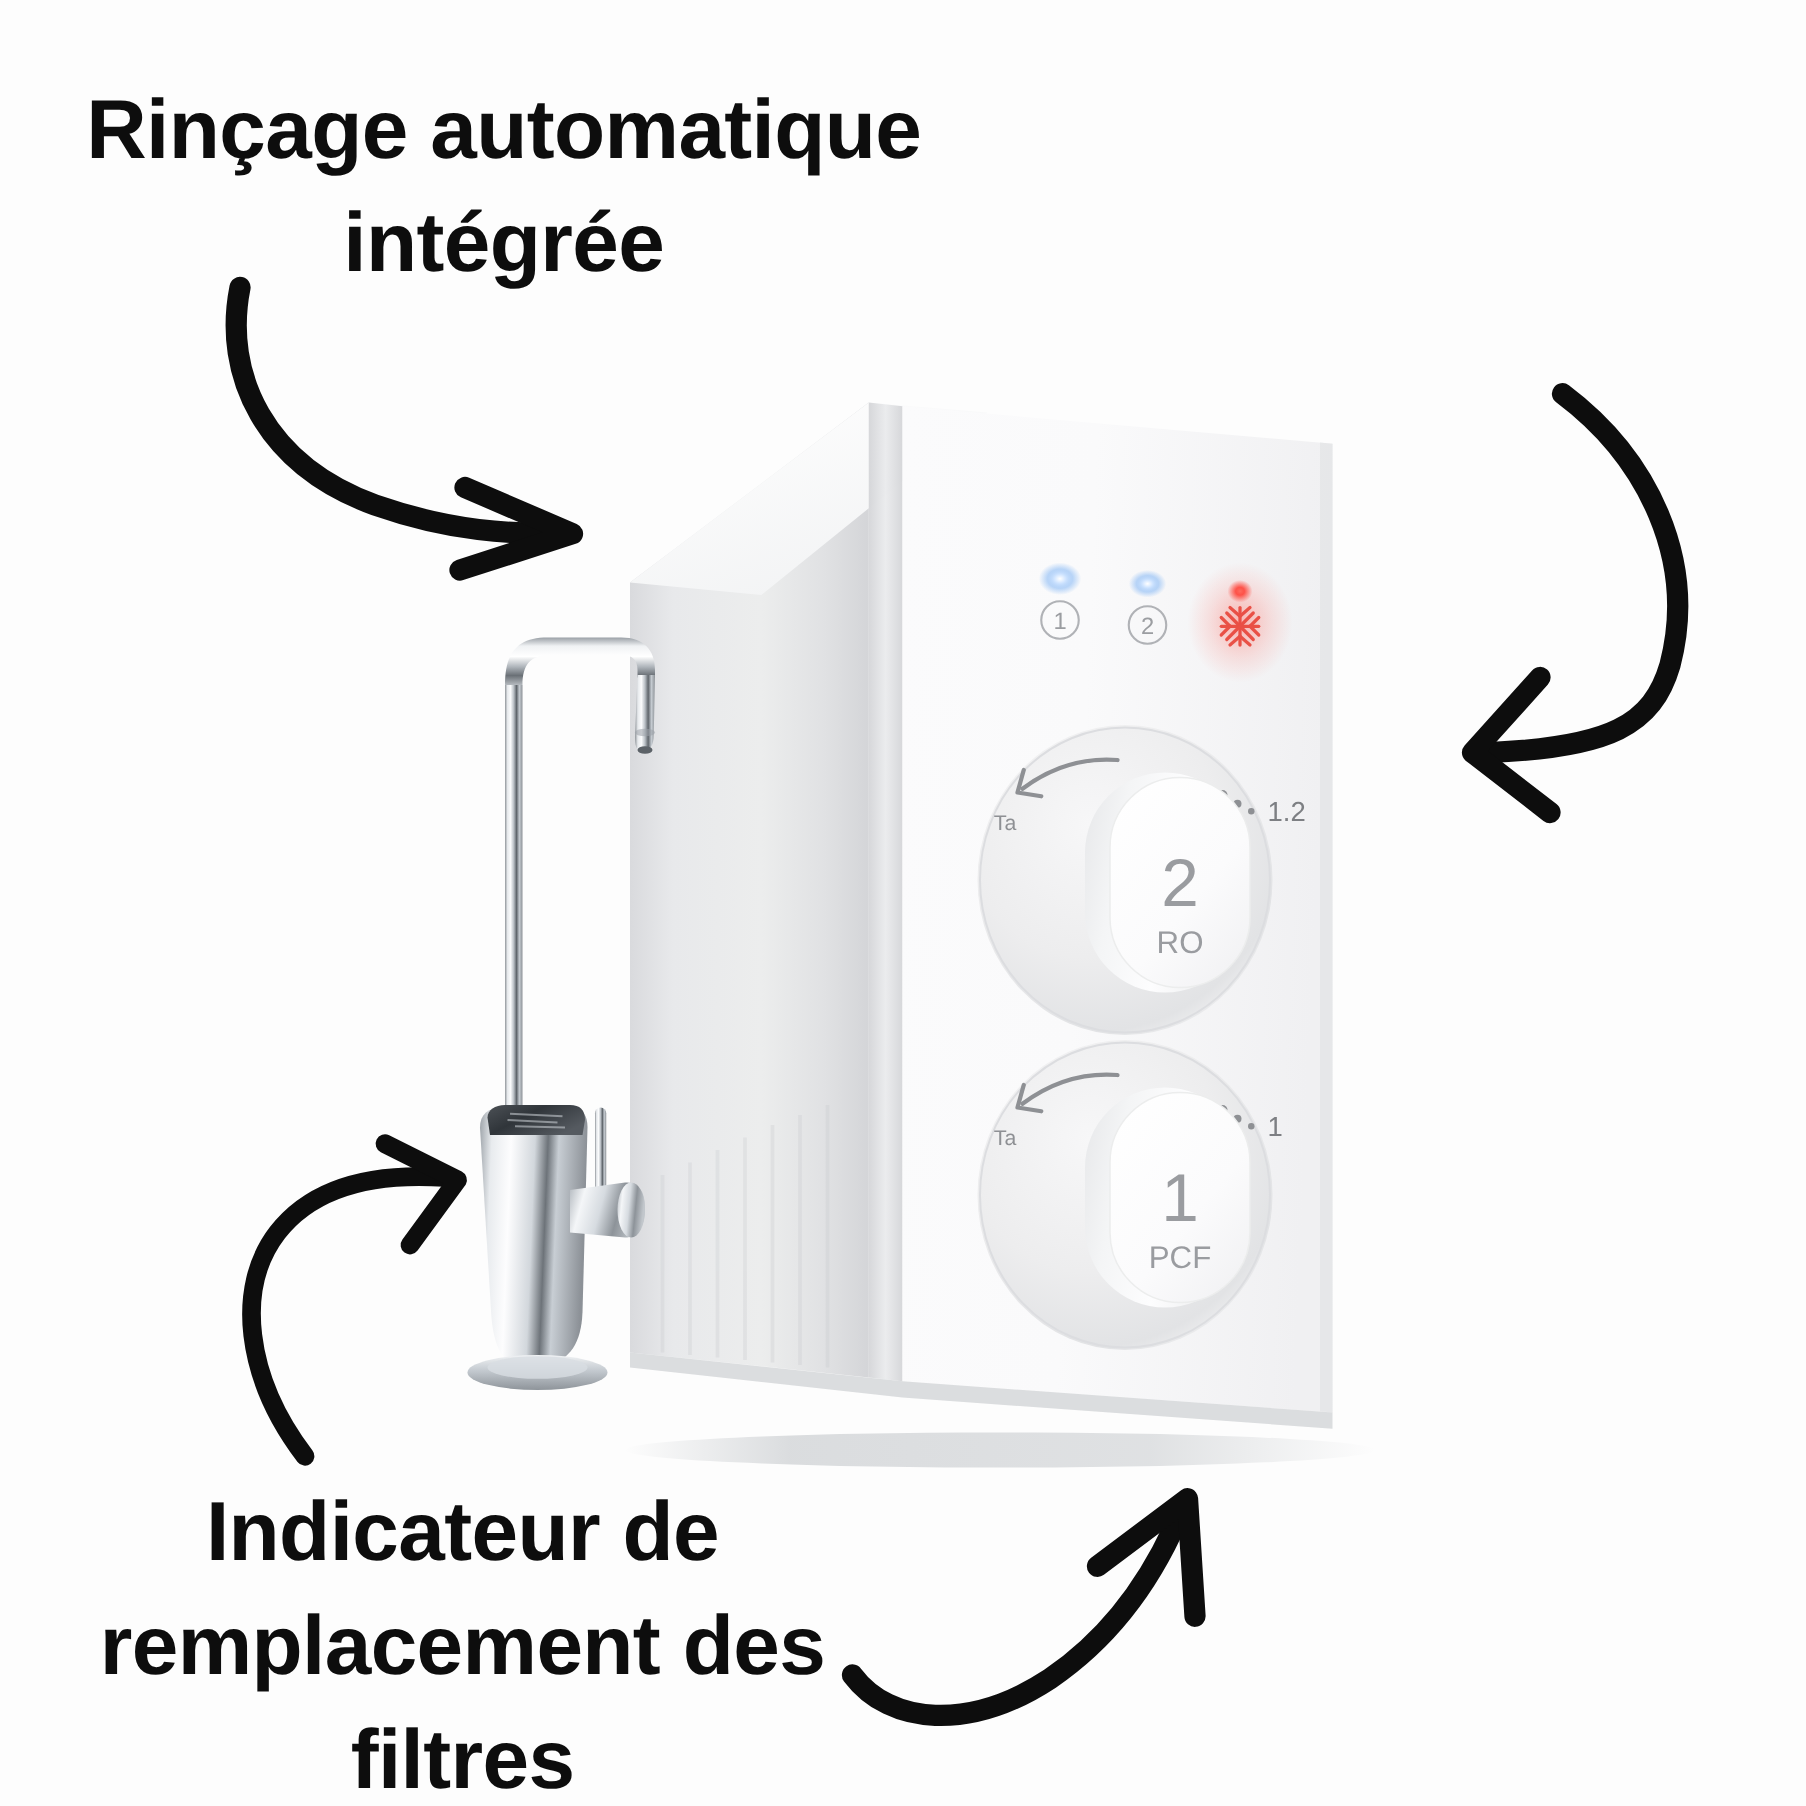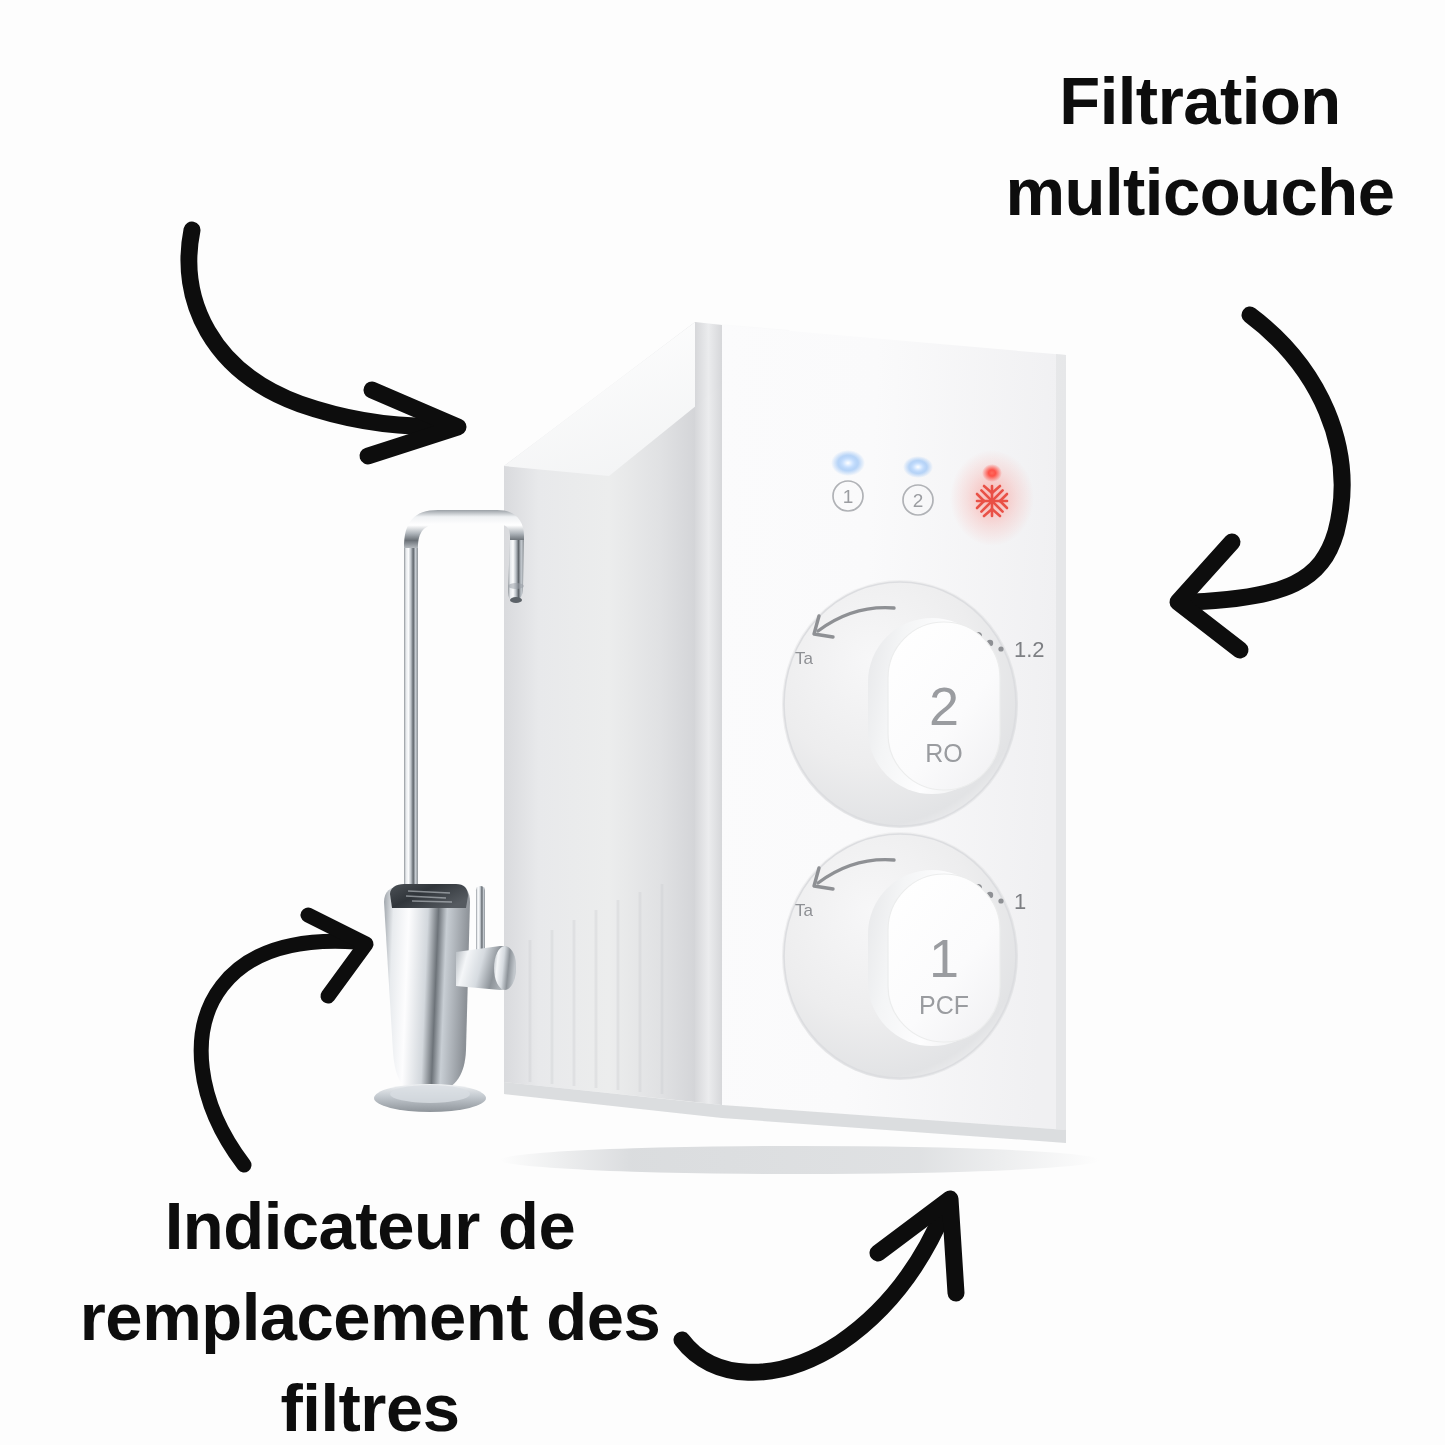--- a/index.html
+++ b/index.html
@@ -341,21 +341,21 @@
   <svg class="arrow-svg" id="arrow-bl" style="left:180px; top:880px; width:230px; height:300px;" viewBox="0 0 230 300">
     <path class="arrow-path" d="M 64 285 C 16 222 8 150 42 106 C 70 70 118 58 176 62" stroke-width="15"></path>
     <path class="arrow-path" d="M 128 35 L 186 64 L 148 116" stroke-width="15"></path>
   </svg>
 
   <svg class="arrow-svg" id="arrow-br" style="left:650px; top:1175px; width:360px; height:220px;" viewBox="0 0 360 220">
     <path class="arrow-path" d="M 32 165 C 62 205 126 210 190 168 C 240 134 272 88 294 36" stroke-width="17"></path>
     <path class="arrow-path" d="M 228 78 L 300 24 L 306 118" stroke-width="17"></path>
   </svg>
 
-
-  <div class="caption" id="cap-tr">Filtration
-multicouche</div>
+  <div class="caption" id="cap-tl">Rinçage automatique
+intégrée</div>
+
 
   <div class="caption" id="cap-bl">Indicateur de
 remplacement des
 filtres</div>
 
 </div>
 
 </body></html>

